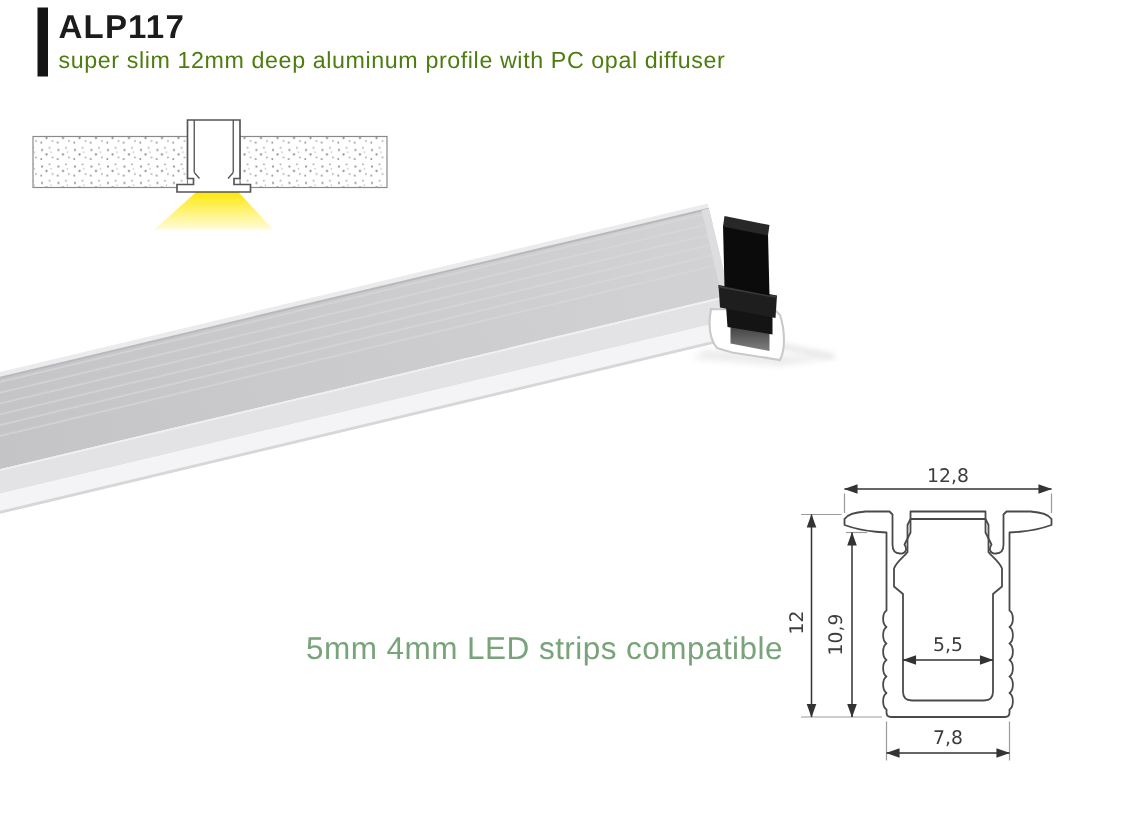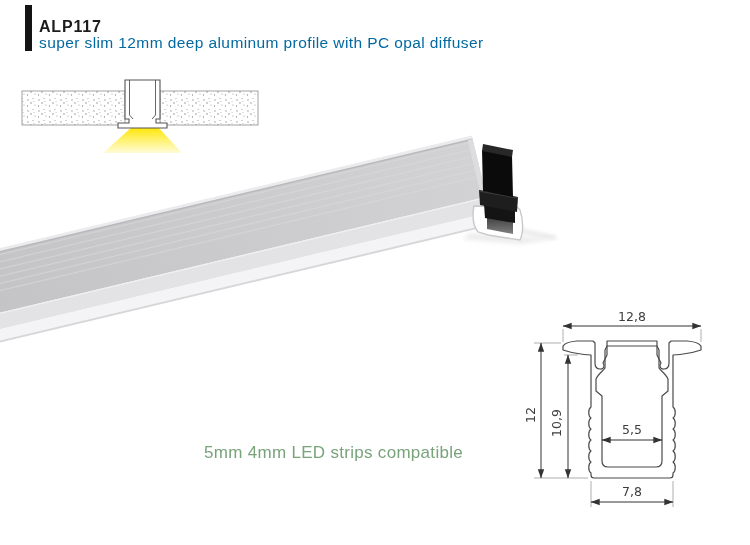--- a/index.html
+++ b/index.html
@@ -5,31 +5,31 @@
   html,body{margin:0;padding:0;background:#fff;}
   .page{
     position:relative;width:750px;height:545px;background:#ffffff;overflow:hidden;
     font-family:"Liberation Sans",sans-serif;
   }
   
   .header{position:absolute;left:25px;top:5px;display:flex;}
   .accent-bar{width:7px;height:46px;background:#141414;margin-right:7px;}
   .header-text{display:flex;flex-direction:column;justify-content:space-between;}
   .title{
-    font-size:16px;font-weight:700;color:#1c1c1c;letter-spacing:.8px;line-height:1;
-    margin-top:14px;
+    font-size:22px;font-weight:700;color:#1c1c1c;letter-spacing:.8px;line-height:1;
+    margin-top:2px;
   }
   .subtitle{
-    font-size:15.5px;font-weight:400;color:#0369a1;letter-spacing:.4px;line-height:1;
+    font-size:15.5px;font-weight:400;color:#4d7c0f;letter-spacing:.4px;line-height:1;
     margin-bottom:3px;
   }
   
   .desc{
-    position:absolute;left:204px;top:440px;width:320px;
-    font-size:17px;line-height:26px;color:#79a37b;letter-spacing:.3px;
+    position:absolute;left:204px;top:420px;width:320px;
+    font-size:21px;line-height:26px;color:#79a37b;letter-spacing:.3px;
   }
   
   .art{position:absolute;left:0;top:0;}
   svg text.dim{
     font-family:"DejaVu Sans",sans-serif;font-size:12.5px;fill:#3d3d3d;
   }
 </style>
 </head>
 <body>
 

